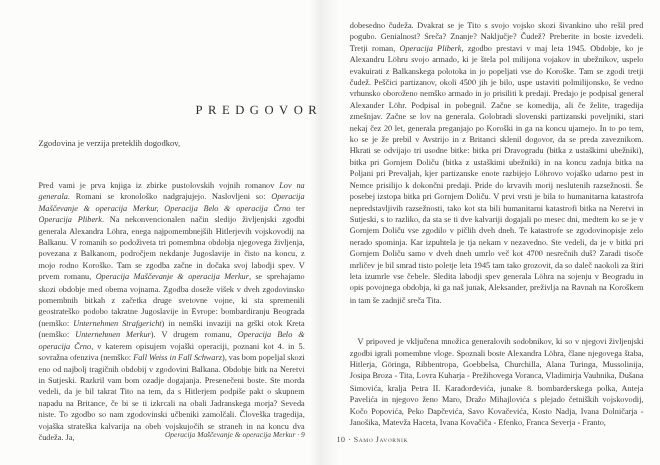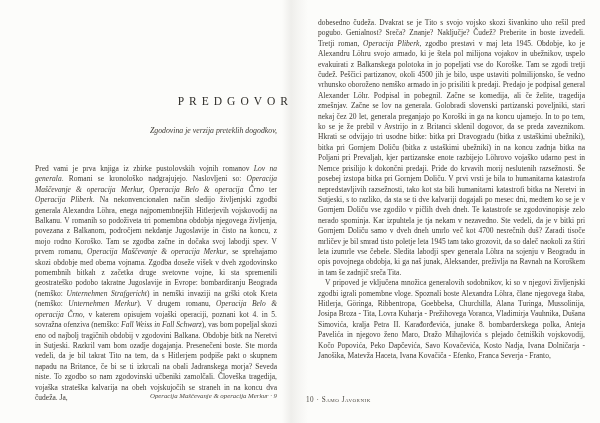--- a/index.html
+++ b/index.html
@@ -26,34 +26,34 @@
   }
 
   .chapter-title {
     position: absolute; left: 35px; top: 79px; width: 242px;
     margin: 16px; text-align: right; text-indent: 5px;
     font-size: 11.5px; font-weight: normal; letter-spacing: 5px;
     color: #2f2d29;
   }
   .epigraph {
     position: absolute; left: 35px; top: 126px; width: 242px;
-    text-align: right; font-style: italic;
+    text-align: left; 
     font-size: 7.8px; line-height: 10.6px; color: #3d3a34;
   }
 
   .body-block { position: absolute; }
   .body-left  { left: 35px;  top: 164px; width: 242px; }
   .body-right { left: 18px;  top: 18px;  width: 267px; }
 
   .body-block p {
     margin: 0; text-align: justify;
     font-size: 7.5px; line-height: 10.4px;
     color: #3d3a34;
   }
-  .body-block p.indent { text-indent: 7px; }
+  .body-block p.indent { text-indent: 7px; margin-top: 28px; }
 
   .footer-left {
     position: absolute; left: 35px; top: 392px; width: 242px;
     text-align: right; font-style: italic;
     font-size: 6.8px; color: #4a463f;
   }
   .footer-right {
     position: absolute; left: 6px; top: 396px;
     font-variant: small-caps; letter-spacing: 0.5px;
     font-size: 7.2px; color: #4a463f;

